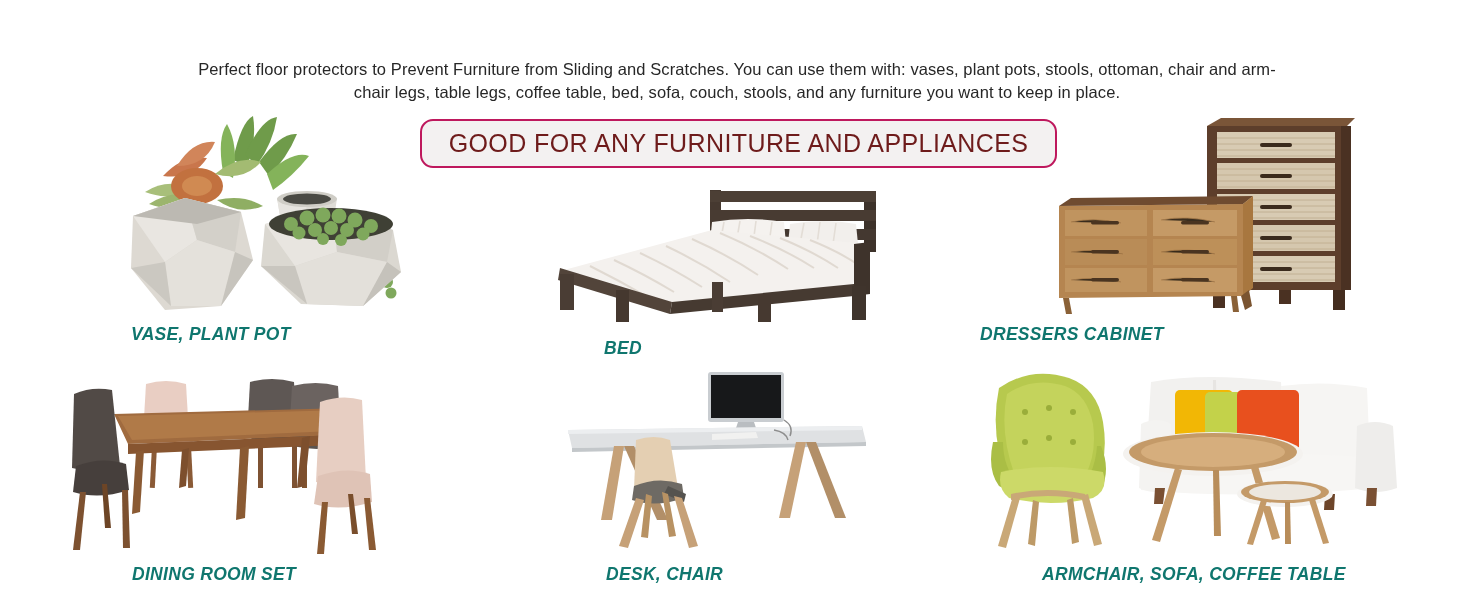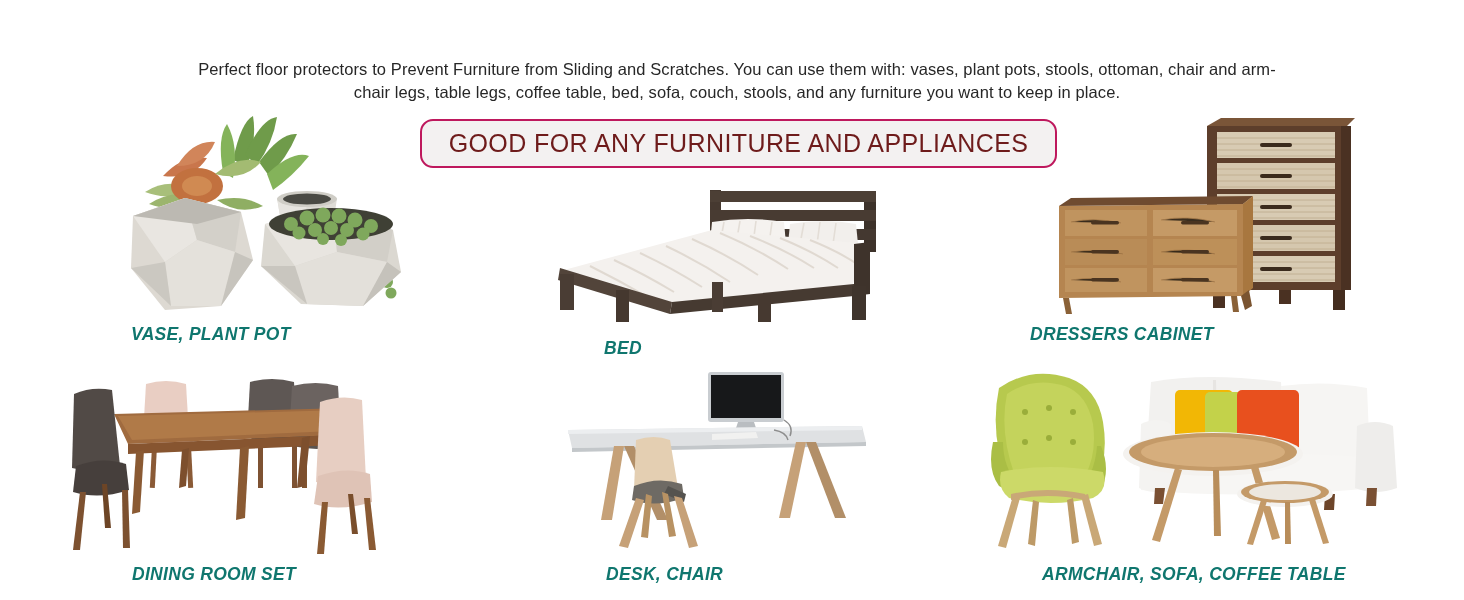--- a/index.html
+++ b/index.html
@@ -272,21 +272,21 @@
             <rect x="146" y="140" width="28" height="3.5" rx="1.7"></rect>
             <rect x="146" y="168" width="28" height="3.5" rx="1.7"></rect>
           </g>
 
           <path d="M28 188 l6 0 l3 16 l-6 0z" fill="#8a6137"></path>
           <path d="M196 186 l6 0 l2 16 l-6 0z" fill="#8a6137"></path>
           <path d="M206 186 l8 -6 l3 16 l-7 4z" fill="#7a5430"></path>
         </g>
       </svg>
     </div>
-    <div class="cell-label" style="left:1030px;top:324px;">DRESSERS CABINET</div>
+    <div class="cell-label" style="left:980px;top:324px;">DRESSERS CABINET</div>
   </div>
 
   <div class="cell" style="left:0;top:0;">
     <div class="art" style="left:62px;top:372px;">
       <svg width="360" height="190" viewBox="0 0 360 190">
 
         <g>
           <path d="M84 12 q20 -6 40 0 l2 34 q-22 5 -44 0z" fill="#e9cec3"></path>
           <path d="M86 60 q22 -6 44 0 l1 14 q-24 6 -46 0z" fill="#e2c4b8"></path>
           <rect x="90" y="74" width="5" height="42" fill="#8a5a36" transform="rotate(3 92 74)"></rect>

